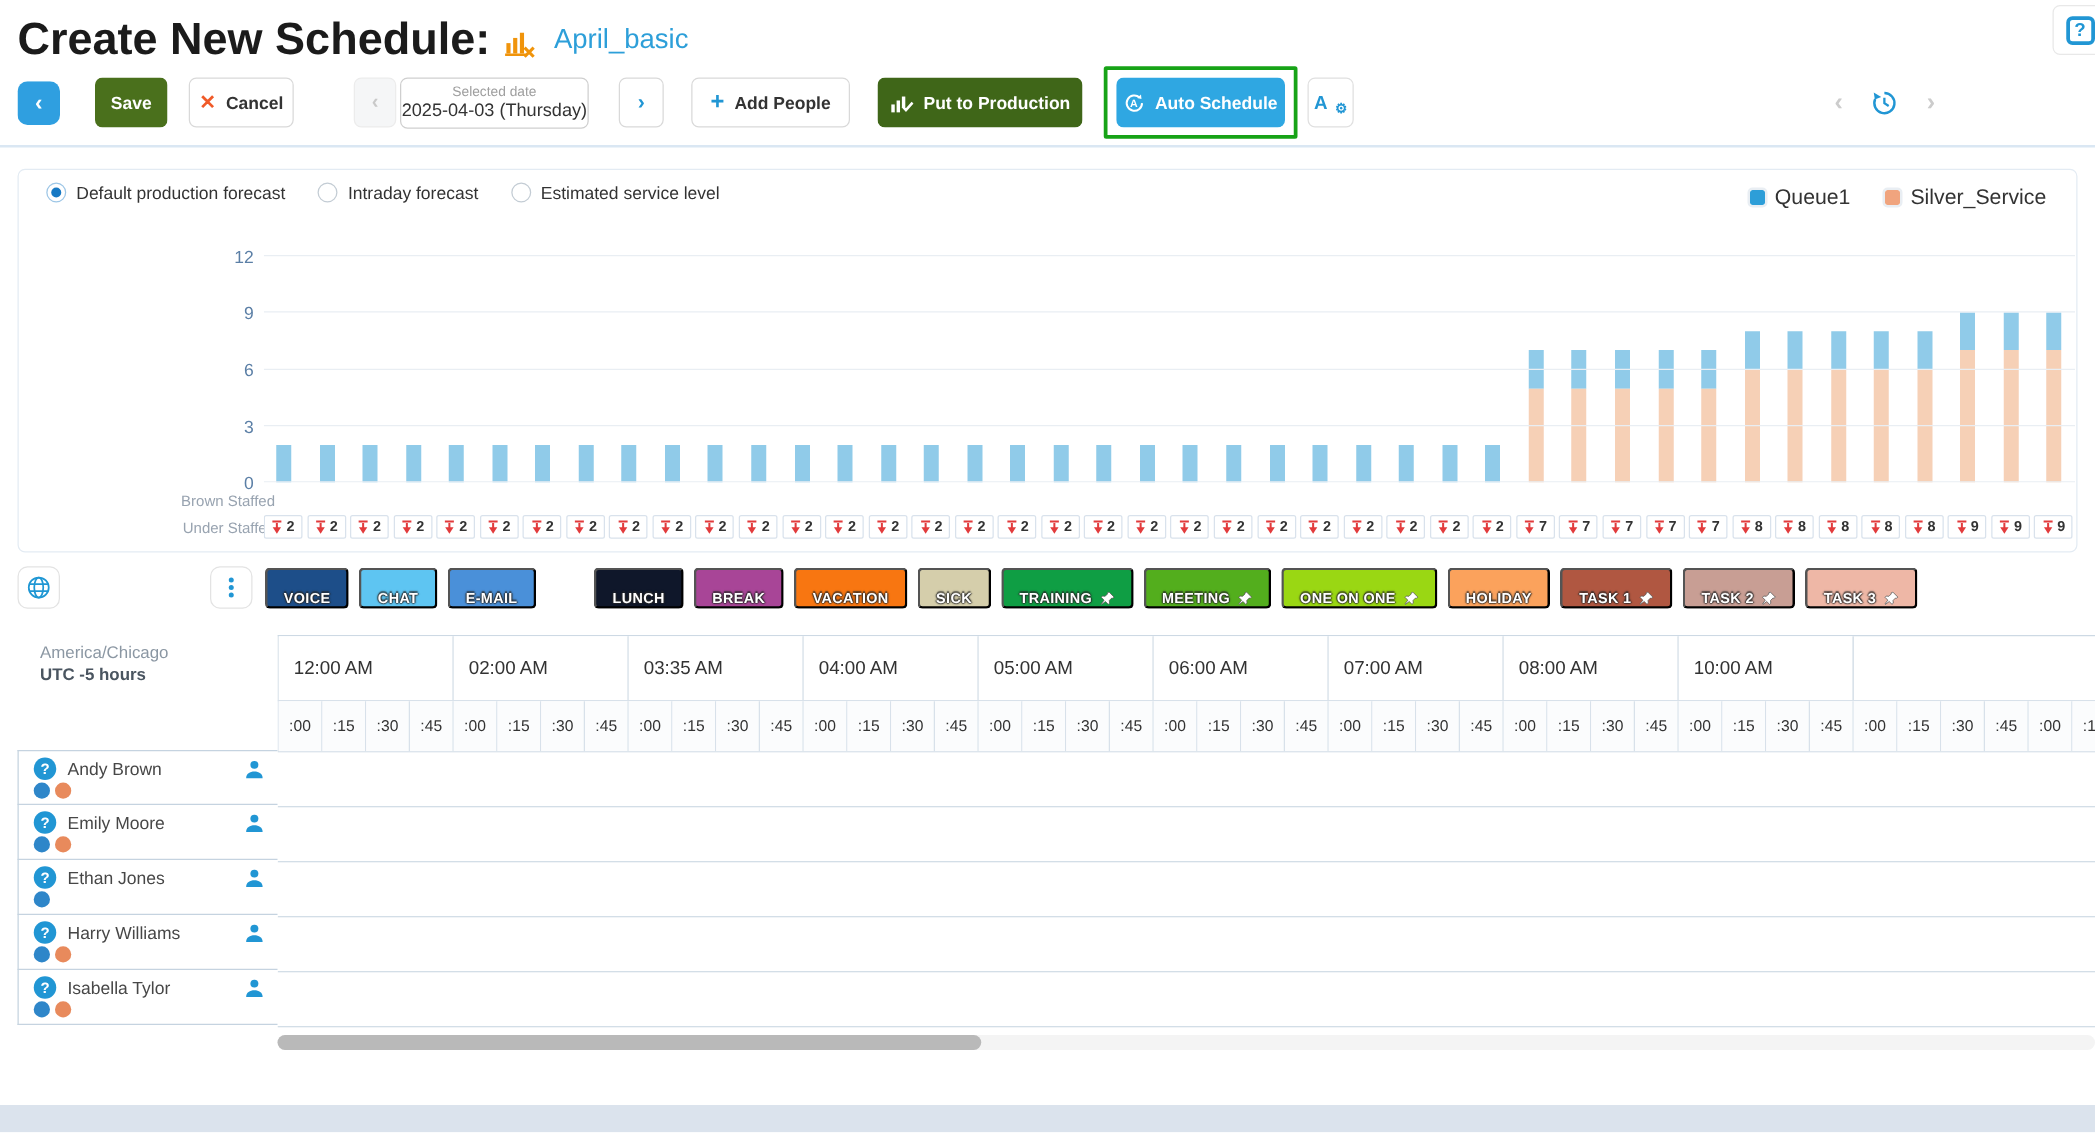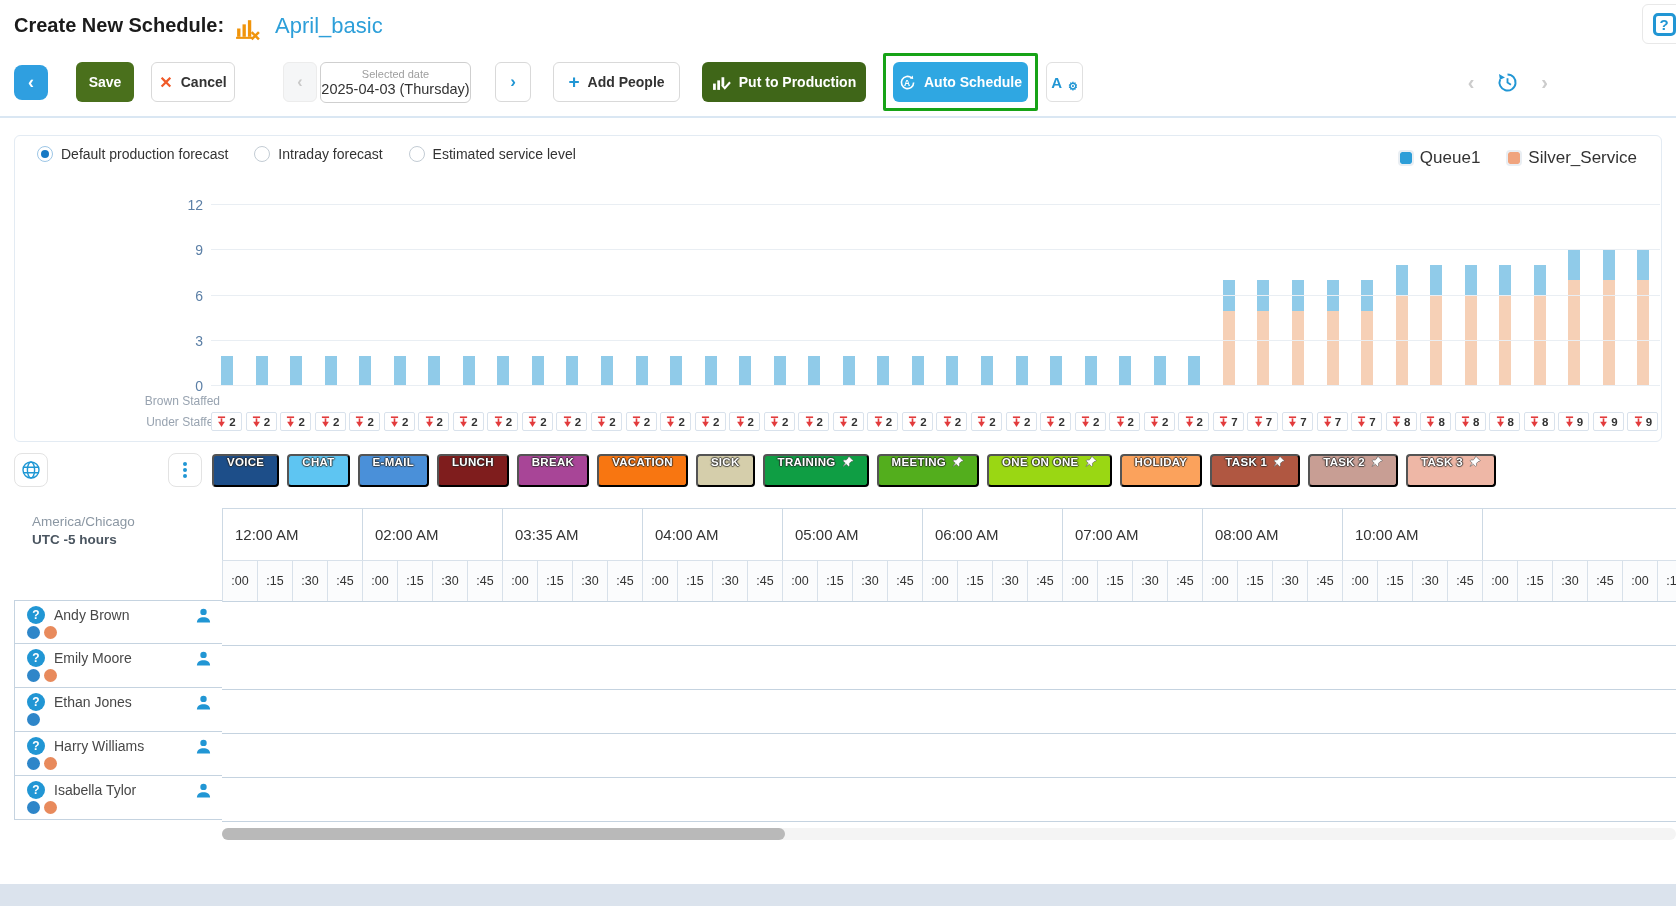--- a/index.html
+++ b/index.html
@@ -1,21 +1,21 @@
 <!DOCTYPE html>
 <html><head>
 <meta charset="utf-8">
 <style>
   * { margin:0; padding:0; box-sizing:border-box; }
   html,body { width:1676px; height:906px; background:#fff; font-family:"Liberation Sans", sans-serif; overflow:hidden; }
   .page { position:relative; width:1676px; height:906px; background:#fff; overflow:hidden; }
 
   
   .titlebar { position:absolute; top:10px; left:14px; display:flex; align-items:center; gap:10px; }
-  .page-title { font-size:20px; font-weight:bold; color:#1b1b1b; }
+  .page-title { font-size:36px; font-weight:bold; color:#1b1b1b; }
   .schedule-name { font-size:22px; color:#2d9fd9; margin-left:4px; }
   .help-box { position:absolute; top:4px; right:-10px; width:44px; height:40px; background:#fff; border:1px solid #e8e8e8; border-radius:6px; display:flex; align-items:center; justify-content:center; }
   .help-glyph { width:23px; height:23px; border:3px solid #2196d4; border-radius:5px; color:#2196d4; font-weight:bold; font-size:15px; display:flex; align-items:center; justify-content:center; }
 
   
   .toolbar { position:absolute; top:58px; left:14px; right:0; height:48px; display:flex; align-items:center; }
   .btn { display:inline-flex; align-items:center; justify-content:center; gap:8px; height:40px; border-radius:6px; font-size:14px; font-weight:bold; cursor:pointer; border:1px solid transparent; white-space:nowrap; }
   .btn-back { width:34px; height:35px; background:#2f9fe0; color:#fff; border-radius:8px; font-size:18px; }
   .btn-save { width:58px; background:#4a701c; color:#fff; margin-left:28px; }
   .btn-cancel { width:84px; background:#fff; border:1px solid #d9d9d9; color:#333; margin-left:17px; }
@@ -64,21 +64,21 @@
   .badge { width:31px; height:19px; background:#fff; border:1px solid #d9e2ec; border-radius:2px; display:flex; align-items:center; justify-content:center; gap:3px; }
   .badge b { font-size:11.5px; color:#333; }
 
   
   .schedule { position:absolute; top:452px; left:14px; right:0; }
   .act-row { display:flex; align-items:center; height:36px; }
   .icon-btn { width:34px; height:34px; background:#fff; border:1px solid #e3e3e3; border-radius:8px; display:flex; align-items:center; justify-content:center; cursor:pointer; }
   .dots-btn { margin-left:120px; }
   .dots-btn i { display:block; width:4px; height:4px; border-radius:50%; background:#2196d4; margin:2px auto; }
   .acts { display:flex; align-items:center; margin-left:10px; }
-  .act-btn { height:33px; border-radius:4px; padding:0 13px; margin-right:8px; display:inline-flex; align-items:flex-start; gap:6px; cursor:pointer; color:#fff; font-weight:bold; font-size:11.5px; letter-spacing:.3px;
+  .act-btn { height:33px; border-radius:4px; padding:0 13px; margin-right:8px; display:inline-flex; align-items:flex-end; gap:6px; cursor:pointer; color:#fff; font-weight:bold; font-size:11.5px; letter-spacing:.3px;
              text-shadow:-1px 0 1px rgba(40,40,40,.75), 1px 0 1px rgba(40,40,40,.75), 0 -1px 1px rgba(40,40,40,.75), 0 1px 1px rgba(40,40,40,.75); }
 
   .grid-wrap { position:relative; margin-top:20px; }
   .tz-block { position:absolute; left:18px; top:6px; }
   .tz-region { font-size:13.5px; color:#8b97a3; }
   .tz-offset { font-size:13.5px; color:#4a5560; font-weight:bold; margin-top:3px; }
   .grid-right { position:absolute; left:208px; top:0; width:1454px; overflow:hidden; }
   .hour-row { display:flex; width:1540px; border-top:1px solid #cdd9e4; border-left:1px solid #cdd9e4; }
   .hour-cell { flex:0 0 140px; height:51px; border-right:1px solid #cdd9e4; background:#fff; font-size:15px; color:#333; display:flex; align-items:center; padding-left:12px; }
   .quarter-row { display:flex; width:1540px; border-left:1px solid #d8e1ea; border-top:1px solid #d8e1ea; border-bottom:1px solid #c5d3e0; }
@@ -893,21 +893,21 @@
       <div class="acts">
           <button class="act-btn" style="background: rgb(29, 78, 137);">
             <span>VOICE</span>
           </button>
           <button class="act-btn" style="background: rgb(94, 197, 242);">
             <span>CHAT</span>
           </button>
           <button class="act-btn" style="background: rgb(74, 144, 217);">
             <span>E-MAIL</span>
           </button>
-          <button class="act-btn" style="background: #7f1d1d;">
+          <button class="act-btn" style="background: #0f172a; margin-left: 38px;">
             <span>LUNCH</span>
           </button>
           <button class="act-btn" style="background: rgb(168, 69, 151);">
             <span>BREAK</span>
           </button>
           <button class="act-btn" style="background: rgb(248, 118, 17);">
             <span>VACATION</span>
           </button>
           <button class="act-btn" style="background: rgb(213, 206, 171);">
             <span>SICK</span>

